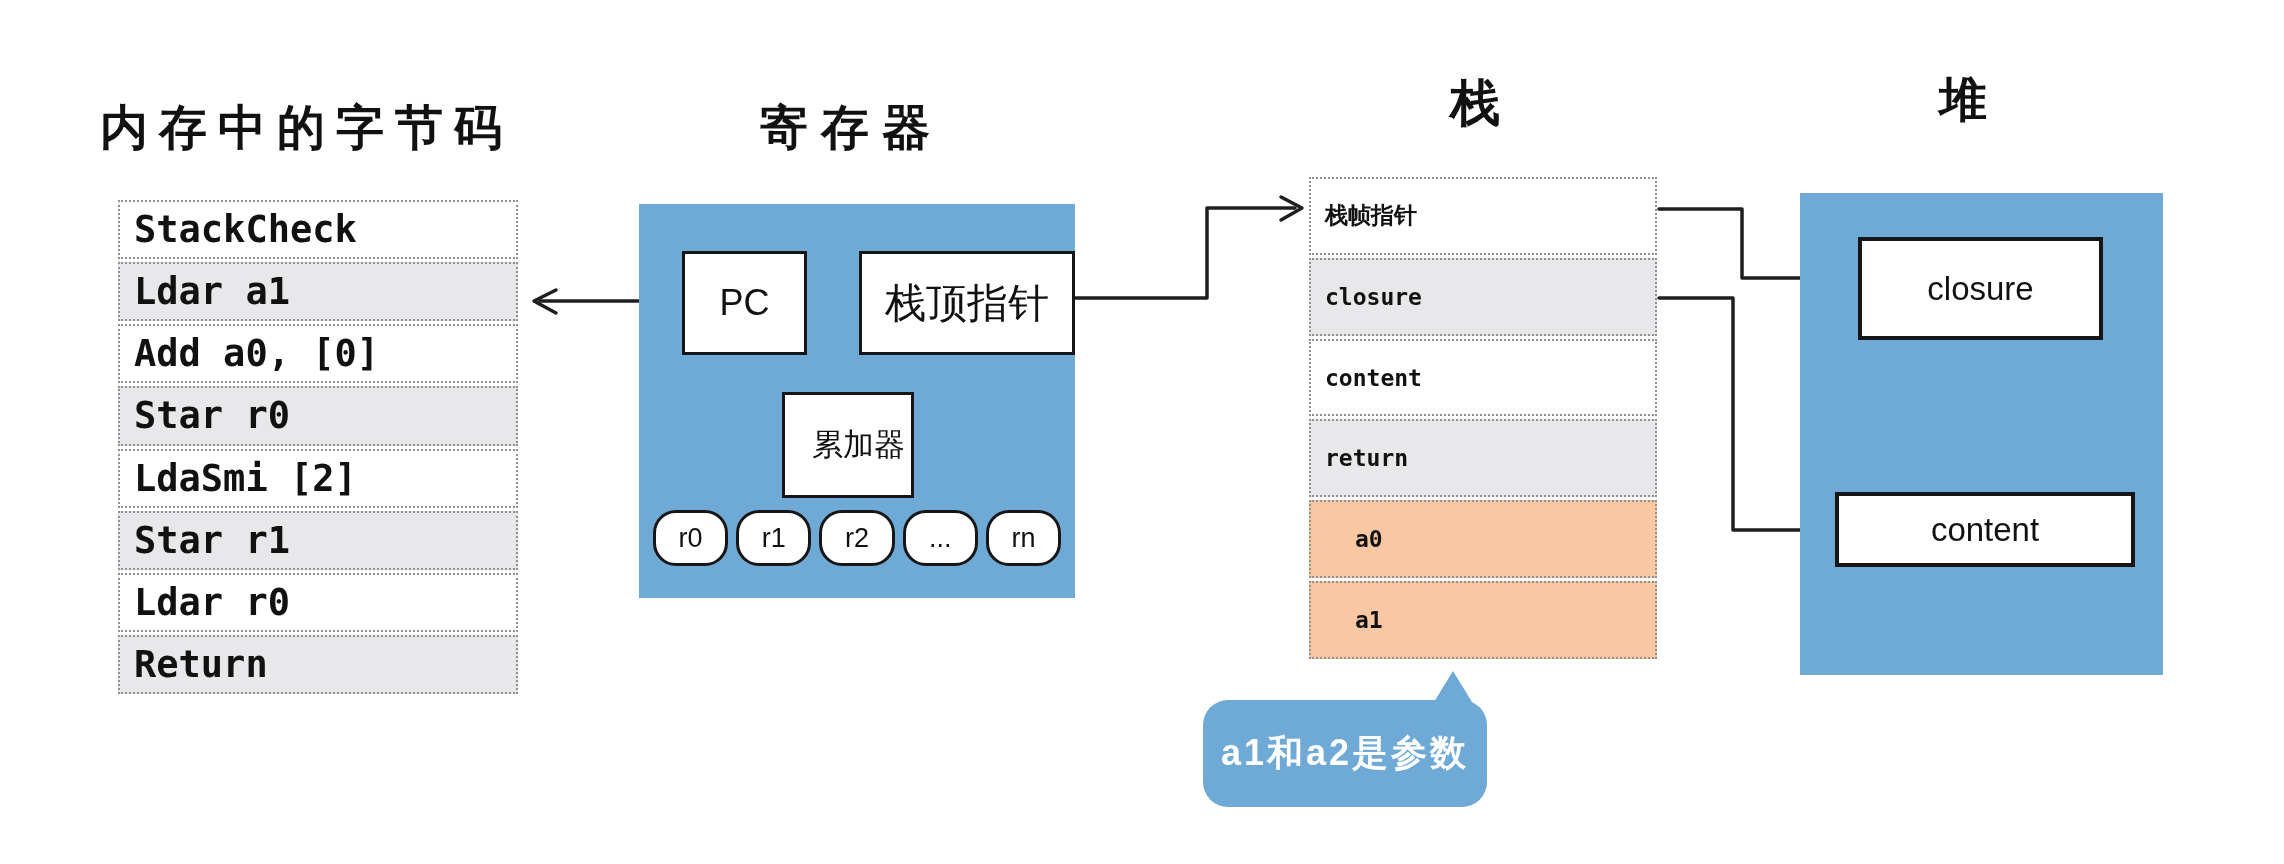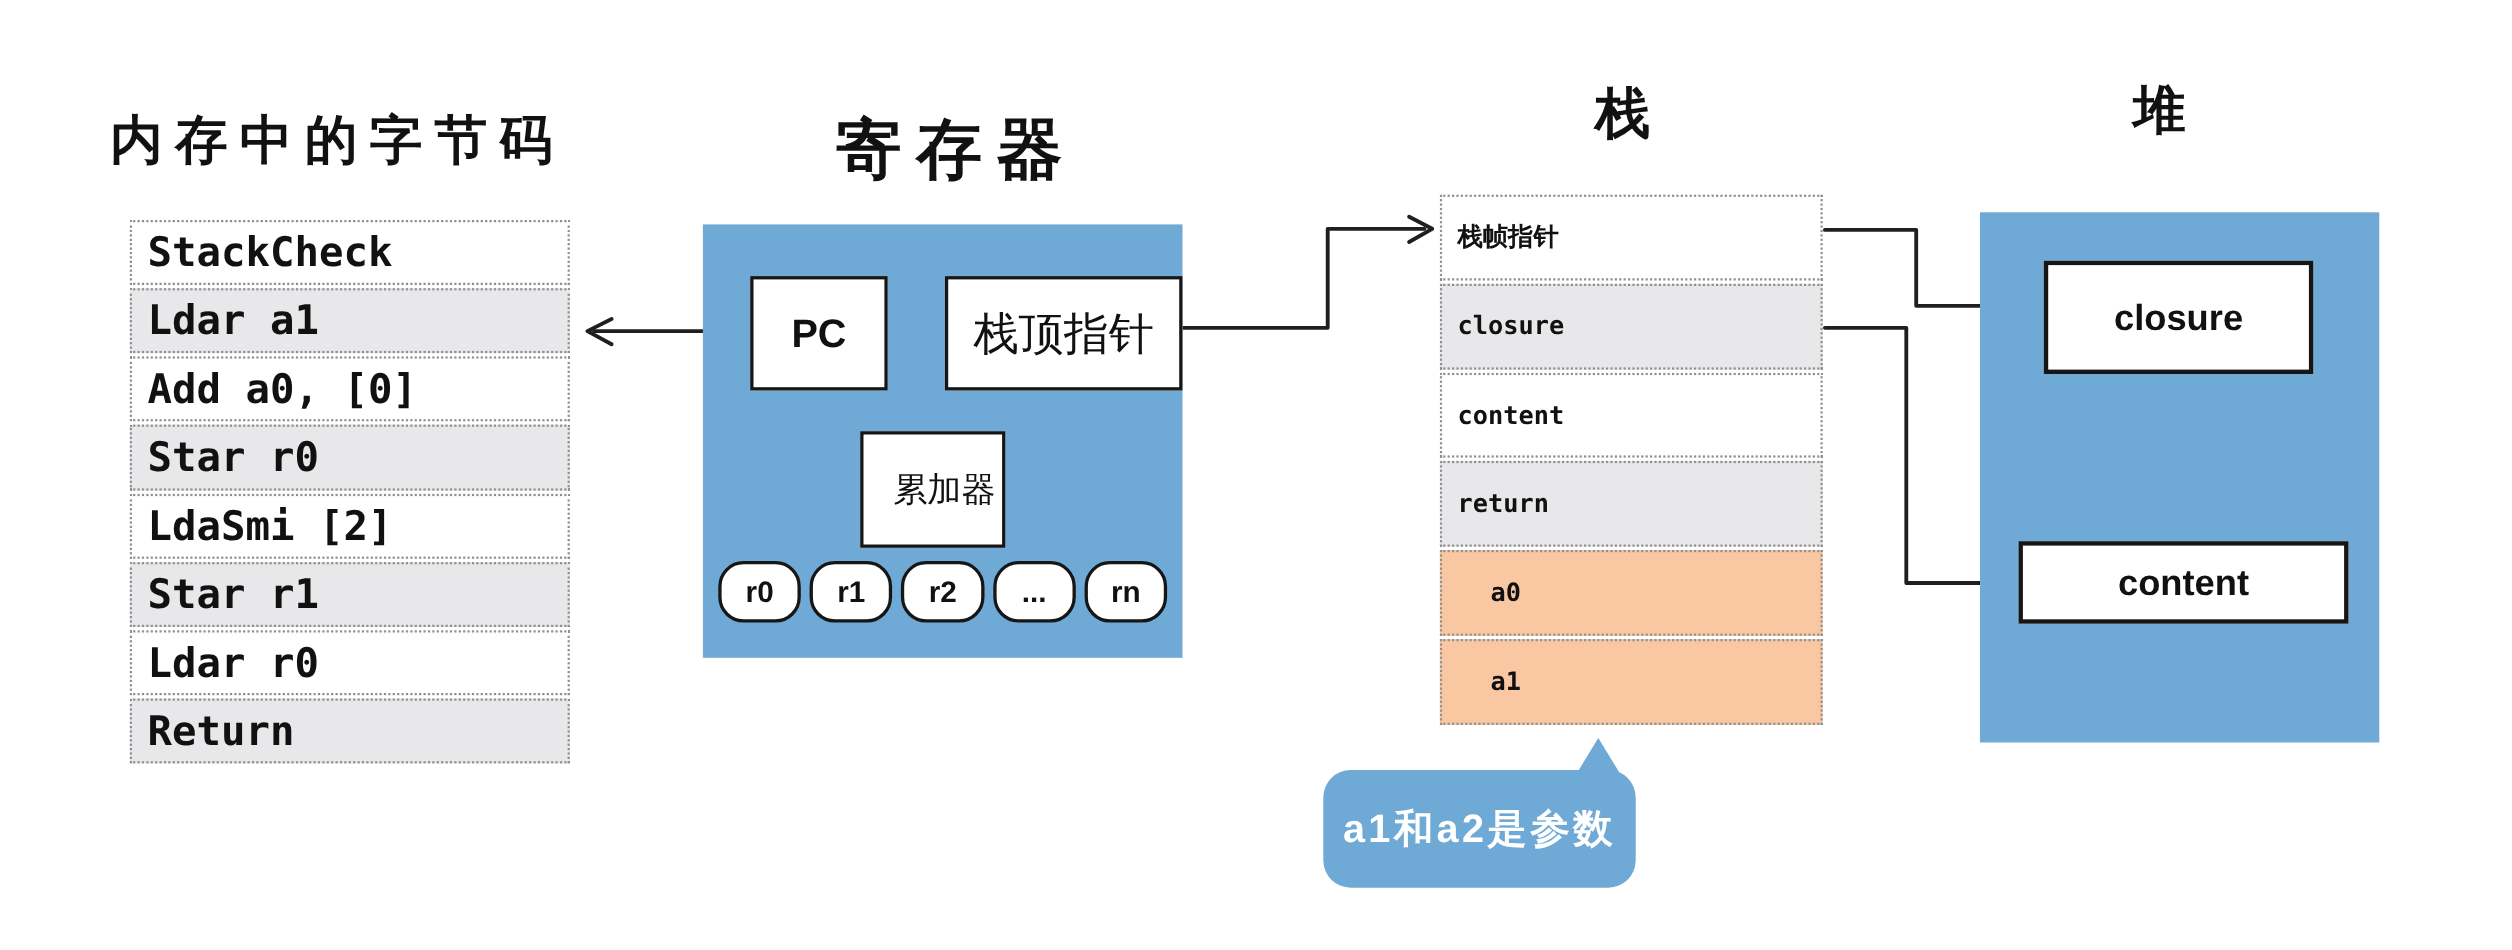--- a/index.html
+++ b/index.html
@@ -4,21 +4,21 @@
 <style>
   html,body { margin:0; padding:0; background:#ffffff; }
   #canvas {
     position:relative; width:2284px; height:864px; background:#fff;
     font-family:"Liberation Sans", sans-serif; color:#151515; overflow:hidden;
   }
   .sec-title {
     position:absolute; font-weight:700; color:#111; white-space:nowrap;
   }
   #t-bytecode { left:100px; top:96px;  font-size:48px; letter-spacing:11px; }
-  #t-registers{ left:760px; top:96px;  font-size:60px; letter-spacing:13px; }
+  #t-registers{ left:760px; top:96px;  font-size:48px; letter-spacing:13px; }
   #t-stack    { left:1450px; top:70px; font-size:50px; }
   #t-heap     { left:1939px; top:68px; font-size:48px; }
 
   .row-list { position:absolute; display:flex; flex-direction:column; gap:3px; }
   .row {
     flex:1; border:2px dotted var(--dotted); display:flex; align-items:center;
     padding-left:14px; box-sizing:border-box;
     font-family:"DejaVu Sans Mono", monospace; font-weight:700; color:#111;
     white-space:nowrap;
   }
@@ -31,21 +31,21 @@
   .bg-gray   { background:var(--row-gray); }
   .bg-orange { background:var(--row-orange);padding-left:44px; }
 
   .blue-box { position:absolute; background:var(--blue); }
   #reg-box  { left:639px;  top:204px; width:436px; height:394px; }
   #heap-box { left:1800px; top:193px; width:363px; height:482px; }
 
   .wbox {
     position:absolute; background:#fff; border:3px solid #161616;
     display:flex; align-items:center; justify-content:center;
-    font-weight:700; color:#111; box-sizing:border-box; white-space:nowrap;
+    font-weight:400; color:#111; box-sizing:border-box; white-space:nowrap;
   }
   #pc-box  { left:43px;  top:47px;  width:125px; height:104px; font-size:36px; }
   #stp-box { left:220px; top:47px;  width:216px; height:104px; font-size:41px; font-weight:400; font-family:Liberation Sans, sans-serif; }
   #acc-box { left:143px; top:188px; width:132px; height:106px; font-size:31px; font-weight:400; font-family:"DejaVu Serif", serif;padding-left:21px; }
   #gp-row {
     position:absolute; left:14px; right:14px; top:306px; height:56px;
     display:flex; gap:8px;
   }
   #gp-row .rbox { position:relative; flex:1; height:56px; font-size:27px;border-radius:23px; }
 

